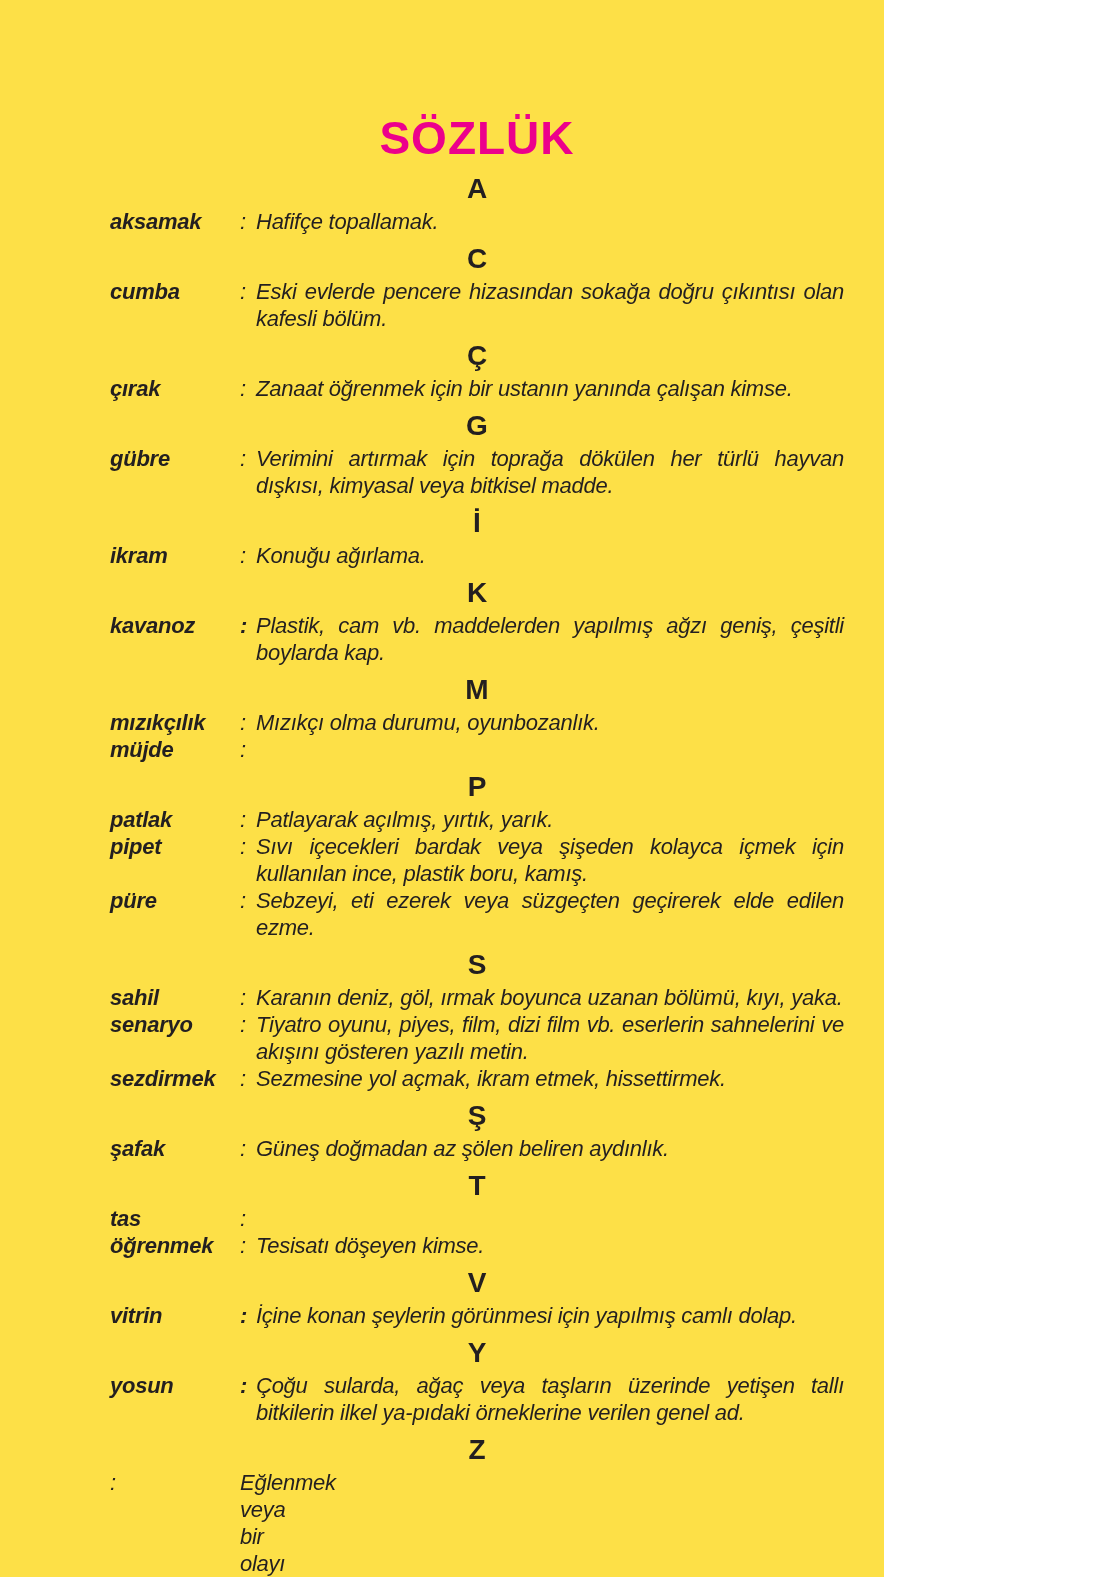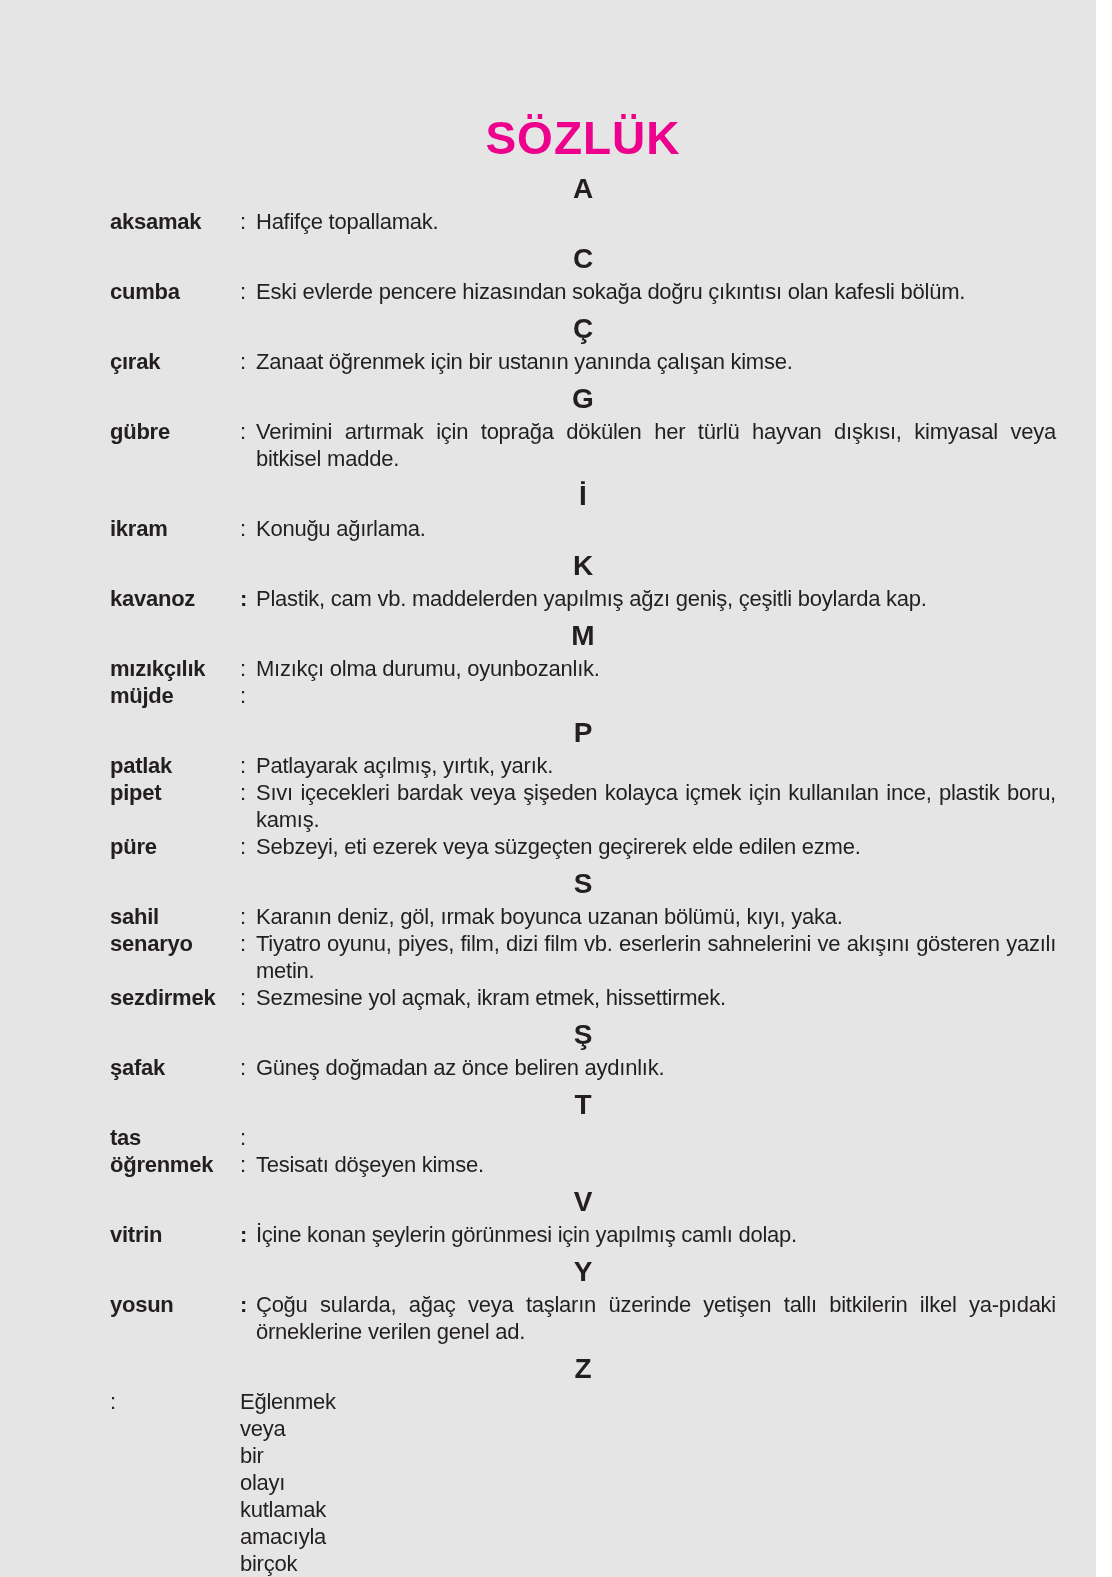--- a/index.html
+++ b/index.html
@@ -2,23 +2,23 @@
 <html lang="tr"><head>
 <meta charset="utf-8">
 <style>
   html, body {
     margin: 0;
     padding: 0;
     background: #ffffff;
   }
   .page {
     position: relative;
-    width: 1096px;
+    width: 884px;
     height: 1577px;
-    background: #e5e5e5;
+    background: #fde047;
     color: #231f20;
     font-family: "Liberation Sans", sans-serif;
     box-sizing: border-box;
     padding: 112px 40px 0 110px;
     overflow: hidden;
   }
   .title {
     font-size: 46px;
     font-weight: bold;
     letter-spacing: 1px;
@@ -33,20 +33,21 @@
     text-align: center;
     line-height: 30px;
     margin: 9px 0 4px 0;
   }
   .entry {
     display: grid;
     grid-template-columns: 130px 16px 1fr;
     font-size: 22px;
     line-height: 27px;
     letter-spacing: -0.25px;
+    font-style: italic;
   }
   .term {
     font-weight: bold;
   }
   .colon {
     font-weight: normal;
   }
   .colon.bold {
     font-weight: bold;
   }
@@ -162,21 +163,21 @@
           <span class="term">sezdirmek</span>
           <span class="colon">:</span>
           <span class="def">Sezmesine yol açmak, ikram etmek, hissettirmek.</span>
         </div>
       </section>
       <section class="section">
         <div class="letter">Ş</div>
         <div class="entry">
           <span class="term">şafak</span>
           <span class="colon">:</span>
-          <span class="def">Güneş doğmadan az önce beliren aydınlık.</span>
+          <span class="def">Güneş doğmadan az şölen beliren aydınlık.</span>
         </div>
       </section>
       <section class="section">
         <div class="letter">T</div>
         <div class="entry">
           <span class="term">tas</span>
           <span class="colon">:</span>
         </div>
         <div class="entry">
           <span class="term">öğrenmek</span>

